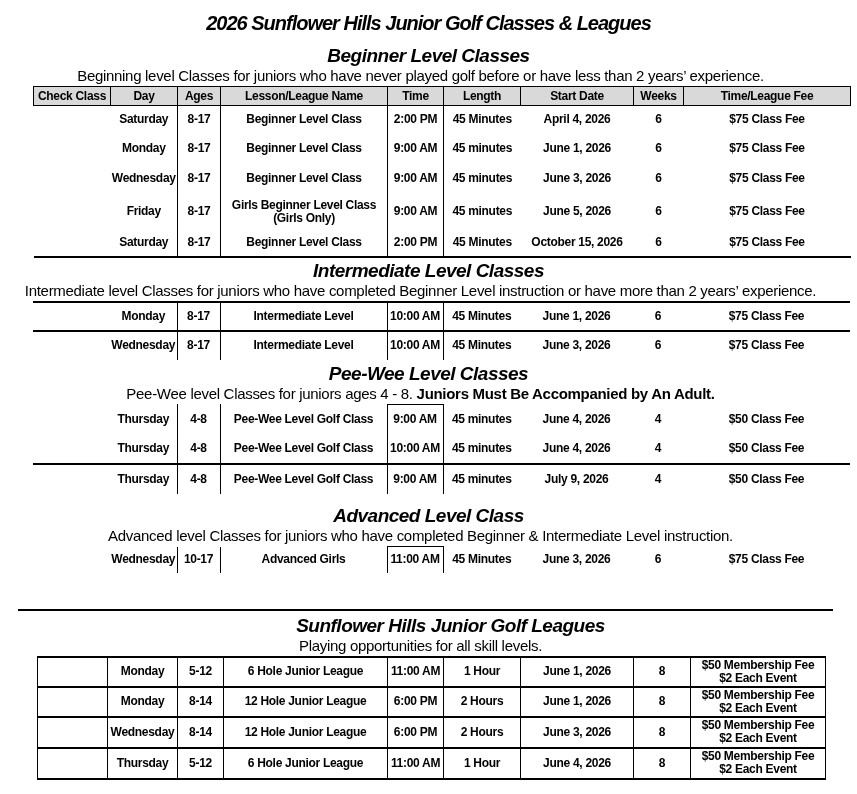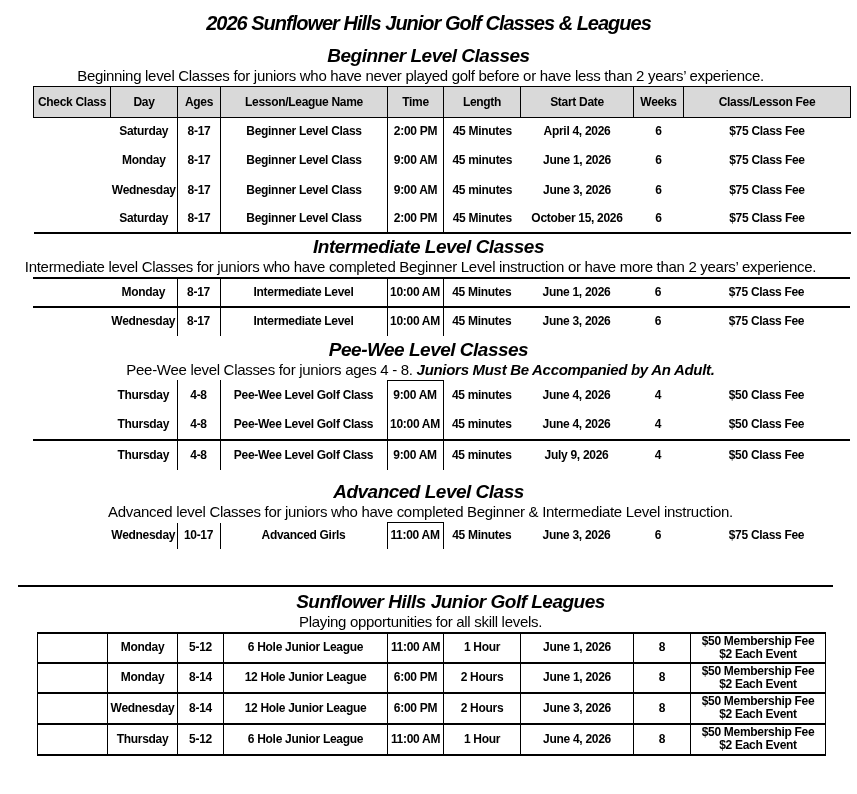--- a/index.html
+++ b/index.html
@@ -16,28 +16,28 @@
   }
   .sec-h {
     margin:5px 0 0 0; text-align:center;
     font-size:19px; line-height:21px; font-weight:bold; font-style:italic;
     letter-spacing:-0.5px;
   }
   .desc {
     margin:1px 16px 2px 0; text-align:center;
     font-size:15px; line-height:17px; letter-spacing:-0.3px;
   }
-  .desc b { letter-spacing:-0.3px;font-style:italic; }
+  .desc b { letter-spacing:-0.3px; }
   table { border-collapse:collapse; table-layout:fixed; margin-left:33px; }
   td {
     padding:0; text-align:center; vertical-align:middle;
     font-size:12px; line-height:13px; font-weight:bold; letter-spacing:-0.3px;
     overflow:hidden;
   }
-  tr.hdr td { background:#d9d9d9; border:1.5px solid #000; height:31px; }
+  tr.hdr td { background:#d9d9d9; border:1.5px solid #000; height:19px; }
   .br { border-right:1.5px solid #000; }
   .bt { border-top:1.5px solid #000; }
   #tbl-beginner { border-bottom:2px solid #000; }
   #tbl-intermediate { border-top:2px solid #000; margin-top:1px; }
   tr.sep { border-bottom:2px solid #000; }
   .divider { height:2px; width:815px; background:#000; margin:36px 0 0 18px; }
   #tbl-leagues { margin-left:37px; }
   #tbl-leagues td { border:1.5px solid #000; border-top-width:2px; border-bottom-width:2px; }
   .h-adv { margin-top:11px; }
   .h-mid { margin-top:2px; }
@@ -67,21 +67,21 @@
   <tbody>
       <tr class="hdr">
     <td>Check Class</td>
     <td>Day</td>
     <td>Ages</td>
     <td>Lesson/League Name</td>
     <td>Time</td>
     <td>Length</td>
     <td>Start Date</td>
     <td>Weeks</td>
-    <td>Class/Lesson Fee</td>
+    <td>Time/League Fee</td>
   </tr>
   <tr style="height:28px">
     <td></td>
     <td class="br">Saturday</td>
     <td class="br">8-17</td>
     <td class="br">Beginner Level Class</td>
     <td class="br">2:00 PM</td>
     <td>45 Minutes</td>
     <td>April 4, 2026</td>
     <td>6</td>
@@ -99,20 +99,34 @@
     <td>$75 Class Fee</td>
   </tr>
   <tr style="height:30px">
     <td></td>
     <td class="br">Wednesday</td>
     <td class="br">8-17</td>
     <td class="br">Beginner Level Class</td>
     <td class="br">9:00 AM</td>
     <td>45 minutes</td>
     <td>June 3, 2026</td>
+    <td>6</td>
+    <td>$75 Class Fee</td>
+  </tr>
+  <tr style="height:36px">
+    <td></td>
+    <td class="br">Friday</td>
+    <td class="br">8-17</td>
+    <td class="br">
+      <div>Girls Beginner Level Class</div>
+      <div>(Girls Only)</div>
+    </td>
+    <td class="br">9:00 AM</td>
+    <td>45 minutes</td>
+    <td>June 5, 2026</td>
     <td>6</td>
     <td>$75 Class Fee</td>
   </tr>
   <tr style="height:27px">
     <td></td>
     <td class="br">Saturday</td>
     <td class="br">8-17</td>
     <td class="br">Beginner Level Class</td>
     <td class="br">2:00 PM</td>
     <td>45 Minutes</td>

